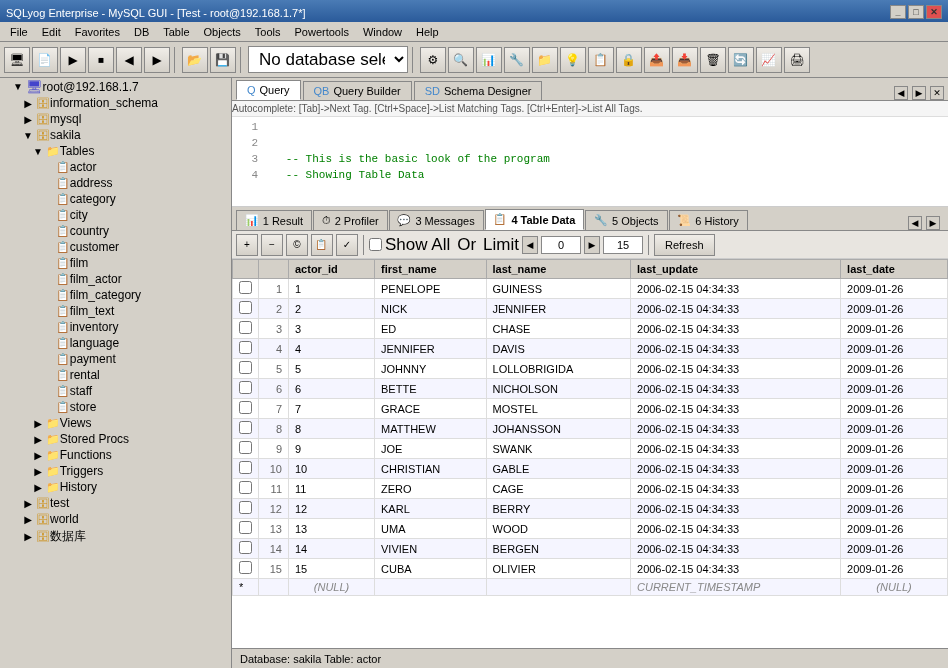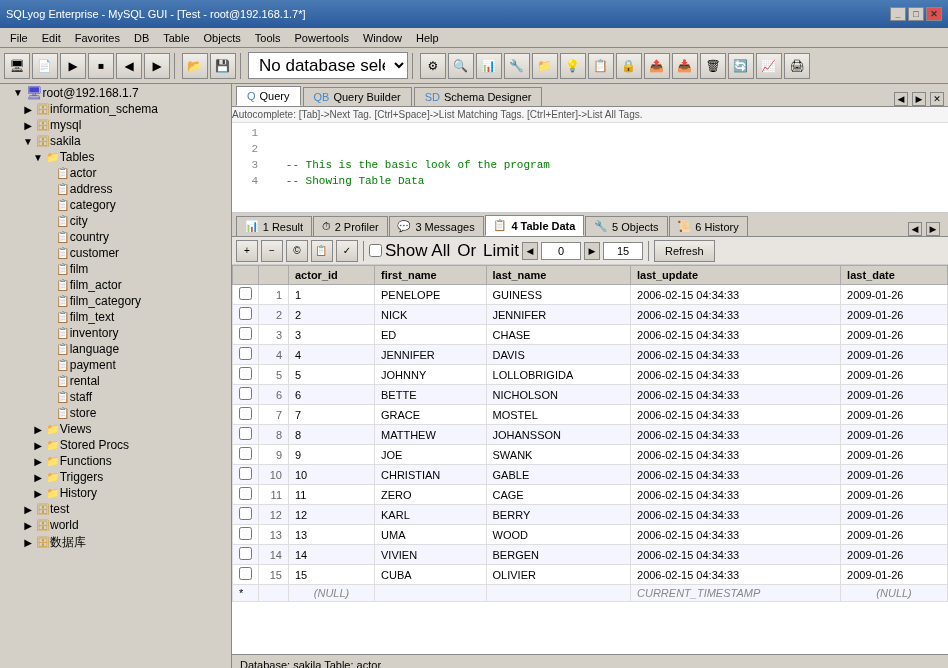--- a/index.html
+++ b/index.html
@@ -1,19 +1,19 @@
 <!DOCTYPE html>
 <html><head>
   <meta charset="utf-8">
   <style>
     * { margin: 0; padding: 0; box-sizing: border-box; }
     body { font-family: 'Segoe UI', Tahoma, Geneva, Verdana, sans-serif; font-size: 11px; background: #d4d0c8; overflow: hidden; width: 948px; height: 668px; }
     
     
-    #title-bar { background: linear-gradient(to bottom, #4a7bb5, #2a5a9a); color: white; padding: 3px 6px; display: flex; align-items: center; justify-content: space-between; height: 28px; }
+    #title-bar { background: linear-gradient(to bottom, #4a7bb5, #2a5a9a); color: white; padding: 3px 6px; display: flex; align-items: flex-end; justify-content: space-between; height: 22px; }
     #title-controls { display: flex; gap: 2px; }
     .title-btn { width: 16px; height: 14px; font-size: 9px; border: 1px solid #888; cursor: pointer; display: flex; align-items: center; justify-content: center; color: #333; font-weight: bold; }
     .title-btn.close { background: #e05050; }
     .title-btn.min { background: #d4d0c8; }
     .title-btn.max { background: #d4d0c8; }
 
     
     #menu-bar { background: #d4d0c8; border-bottom: 1px solid #888; padding: 2px 4px; display: flex; gap: 2px; height: 20px; align-items: center; }
     .menu-item { padding: 1px 6px; font-size: 11px; cursor: pointer; }
 

